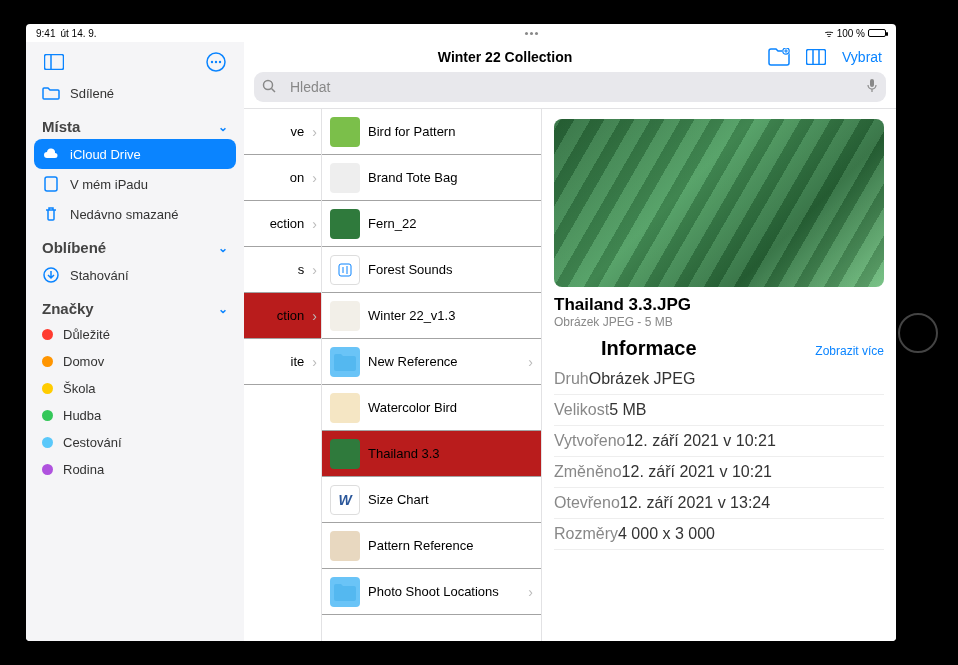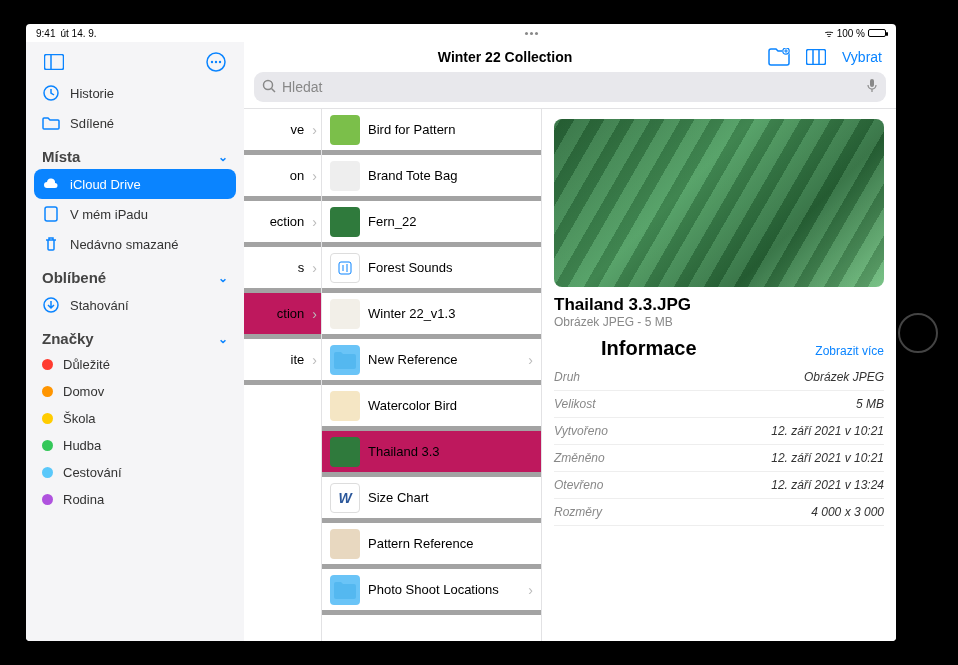--- a/index.html
+++ b/index.html
@@ -26,49 +26,49 @@
 .sb-row .icon { width: 18px; height: 18px; color: #0a84ff; display: flex; align-items: center; justify-content: center; }
 .sb-section { display: flex; justify-content: space-between; align-items: center; padding: 10px 8px 4px; font-size: 15px; font-weight: 600; color: #444; gap: 34px; }
 .sb-section .chev { color: #0a84ff; font-size: 12px; }
 .tag-dot { width: 11px; height: 11px; border-radius: 50%; }
 
 
 .main { flex: 1; display: flex; flex-direction: column; background: #fff; }
 .toolbar { display: flex; align-items: center; padding: 2px 10px; gap: 8px; }
 .tb-spacer { flex: 1; text-align: center; font-size: 14px; font-weight: 600; }
 .tb-btn { color: #0a84ff; padding: 4px; cursor: pointer; font-size: 14px; }
-.search { margin: 0 10px 6px; background: #e8e8ec; border-radius: 9px; height: 30px; display: flex; align-items: center; padding: 0 8px; color: #888; font-size: 14px; gap: 6px; }
+.search { margin: 0 10px 6px; background: #e8e8ec; border-radius: 9px; height: 30px; display: flex; align-items: center; padding: 0 8px; color: #888; font-size: 14px; gap: 14px; }
 .search .mic { margin-left: auto; }
 .columns { flex: 1; display: flex; overflow: hidden; border-top: 1px solid #e2e2e4; }
 
 
 .col { border-right: 1px solid #e2e2e4; overflow-y: auto; }
 .col1 { width: 78px; }
 .col2 { width: 220px; }
-.col-row { display: flex; align-items: center; padding: 0 8px; height: 46px; border-bottom: 5px solid #a3a3a3; font-size: 13px; gap: 8px; cursor: pointer; }
+.col-row { display: flex; align-items: center; padding: 0 8px; height: 46px; border-bottom: 1px solid #a3a3a3; font-size: 13px; gap: 8px; cursor: pointer; }
 .col1 .col-row { justify-content: flex-end; padding-right: 4px; }
-.col-row.sel { background: #be185d; }
+.col-row.sel { background: #b91c1c; }
 .col-row .thumb { width: 30px; height: 30px; border-radius: 4px; display: flex; align-items: center; justify-content: center; font-size: 14px; flex-shrink: 0; }
 .col-row .label { flex: 1; white-space: nowrap; overflow: hidden; text-overflow: ellipsis; }
 .col-row .chev { color: #bbb; font-size: 14px; }
 .col1 .label { text-align: right; }
 
 
 .detail { flex: 1; padding: 10px 12px; font-size: 13px; overflow-y: auto; }
 .preview { width: 100%; height: 168px; border-radius: 8px; background: linear-gradient(135deg,#2a6b3a 0%, #4b9c5e 40%, #2a6b3a 70%, #6fbf7e 100%); margin-bottom: 8px; position: relative; overflow: hidden; }
 .preview::before { content:""; position:absolute; inset:0; background: repeating-linear-gradient(-60deg, rgba(255,255,255,.08) 0 14px, rgba(0,0,0,.15) 14px 26px); }
 .dt-title { font-size: 17px; font-weight: 600; }
 .dt-sub { font-size: 12px; color: #888; margin-bottom: 8px; }
 .dt-actions { display: flex; align-items: center; gap: 10px; margin-bottom: 14px; }
 .open-btn { background: #0a84ff; color: #fff; border-radius: 14px; padding: 5px 14px; font-size: 13px; font-weight: 600; }
 .act-icon { width: 26px; height: 26px; border: 1.5px solid #0a84ff; border-radius: 50%; display: flex; align-items: center; justify-content: center; color: #0a84ff; font-size: 12px; }
 .info-hdr { display: flex; justify-content: space-between; align-items: baseline; margin-bottom: 4px; }
 .info-hdr .t { font-size: 20px; font-weight: 700; margin-left: 47px; }
 .info-hdr .more { color: #0a84ff; font-size: 12px; }
-.info-row { display: flex; justify-content: space-between; padding: 6px 0; border-bottom: 0.5px solid #eee; font-size: 12px; font-style: italic; }
+.info-row { display: flex; padding: 6px 0; border-bottom: 0.5px solid #eee; font-size: 16px; }
 .info-row .k { color: #888; }
 .info-row .v { color: #333; }
 
 .batt { width: 18px; height: 8px; border: 1px solid #000; border-radius: 2px; position: relative; }
 .batt::after { content:""; position:absolute; right:-3px; top:2px; width:2px; height:4px; background:#000; border-radius:1px; }
 .batt .fill { background:#000; height:100%; width:100%; }
 </style>
 </head>
 <body>
 
@@ -112,29 +112,20 @@
                 <circle cx="10" cy="10" r="1.2" fill="#0a84ff"></circle>
                 <circle cx="14" cy="10" r="1.2" fill="#0a84ff"></circle>
               </svg>
           </span>
         </div>
 
         <div id="sb-top-items">
             <div class="sb-row">
               <span class="icon">
                 <svg width="18" height="18" viewBox="0 0 18 18">
-                  <circle cx="9" cy="9" r="7" stroke="#0a84ff" stroke-width="1.5" fill="none"></circle>
-                  <path d="M9 5 V9 L12 11" stroke="#0a84ff" stroke-width="1.5" fill="none"></path>
-                </svg>
-              </span>
-              <span>Historie</span>
-            </div>
-            <div class="sb-row">
-              <span class="icon">
-                <svg width="18" height="18" viewBox="0 0 18 18">
                   <path d="M1 5 a1 1 0 0 1 1-1 h4 l2 2 h8 a1 1 0 0 1 1 1 v7 a1 1 0 0 1-1 1 H2 a1 1 0 0 1-1-1 Z" stroke="#0a84ff" stroke-width="1.5" fill="none"></path>
                 </svg>
               </span>
               <span>Sdílené</span>
             </div>
           </div>
         <div id="sb-sections">
             <div class="sb-section">
               <span>Místa</span>
               <span class="chev">⌄</span>

